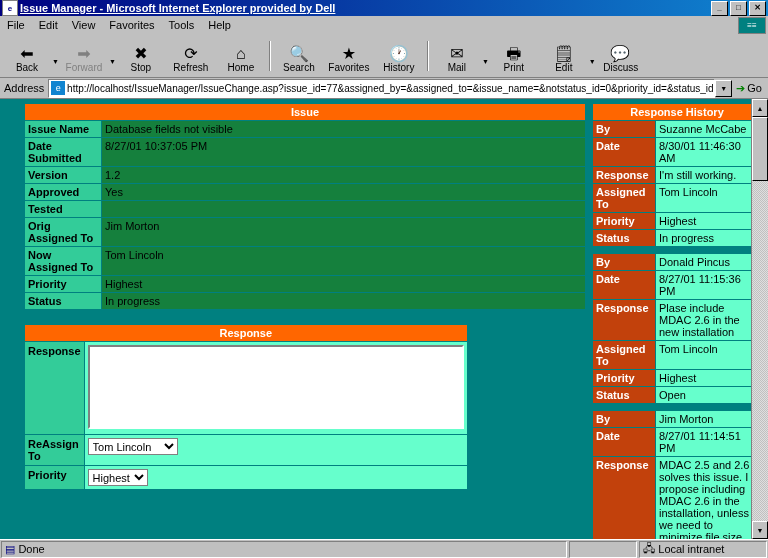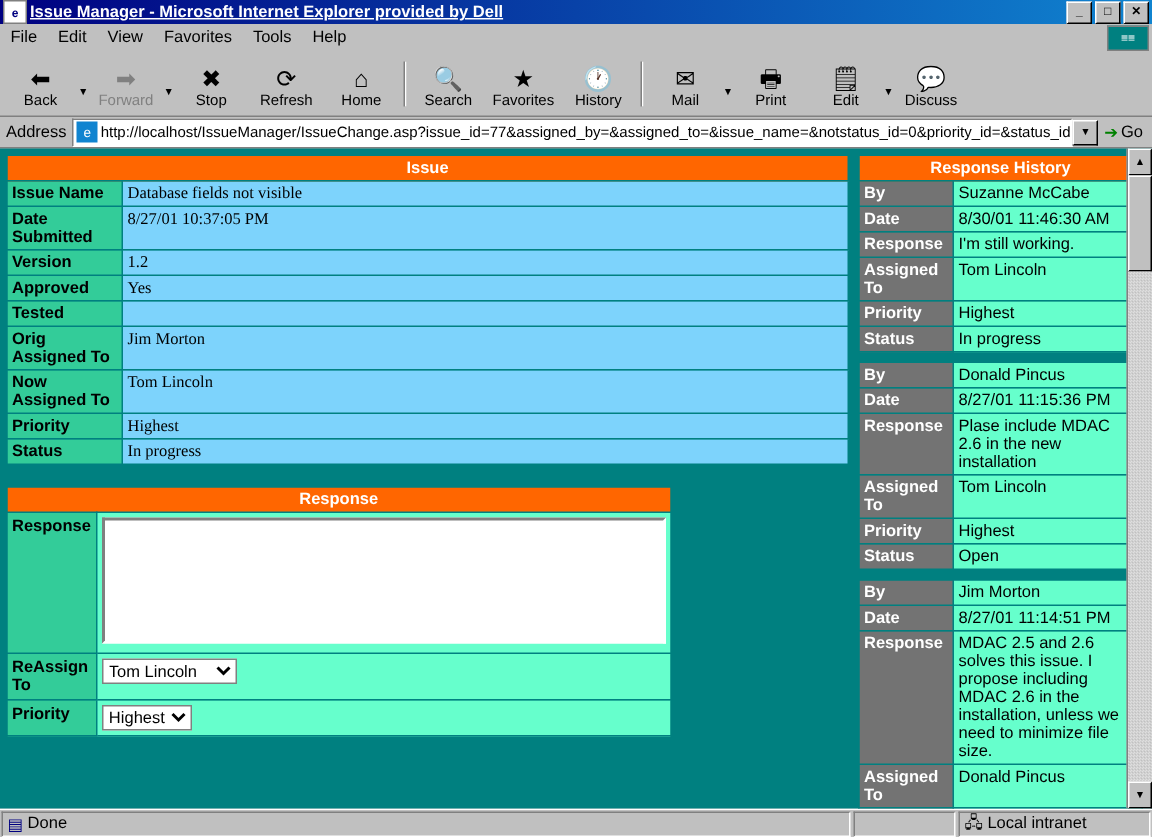--- a/index.html
+++ b/index.html
@@ -71,40 +71,40 @@
   .addr-ie-icon{width:14px;height:14px;margin:0 2px;background:#1084d0;color:#fff;font-size:9px;
     display:flex;align-items:center;justify-content:center;}
   .addrtext{font-size:10px;white-space:nowrap;overflow:hidden;color:#000;}
   .addr-dd{width:15px;height:15px;background:#c0c0c0;border:1px solid;
     border-color:#ffffff #000000 #000000 #ffffff;display:flex;align-items:center;justify-content:center;font-size:7px;}
   .gobtn{display:flex;align-items:center;font-size:11px;padding:0 4px;gap:2px;}
   .gobtn .garrow{color:#008000;font-size:11px;}
 
   
   .page{flex:1;background:#008080;display:flex;overflow:hidden;position:relative;padding:4px 0 0 0;}
-  .leftcol{width:562px;padding-left:4px;}
+  .leftcol{width:562px;padding-left:24px;}
   .rightcol{flex:1;padding-left:6px;padding-right:6px;}
 
   table.tbl{border-collapse:collapse;width:100%;}
   table.tbl td{
     border:1px solid #008080;
     font-size:11px;
     vertical-align:top;
   }
   .hdr{
     background:#ff6600;color:#ffffff;font-weight:bold;text-align:center;
     font-size:13px;padding:2px 0;
   }
   .lbl{
     background:#33cc99;color:#000;font-weight:bold;padding:2px 3px;
     width:70px;white-space:normal;margin-left:20px;
   }
-  .val{background:#7dd3fc;padding:2px 3px;color:#000;font-family:Liberation Serif, serif;}
-
-  .rlbl{background:#737373;color:#ffffff;font-weight:bold;padding:2px 3px;width:56px;}
+  .val{background:#15803d;padding:2px 3px;color:#000;}
+
+  .rlbl{background:#c2410c;color:#ffffff;font-weight:bold;padding:2px 3px;width:56px;}
   .rval{background:#66ffcc;padding:2px 3px;color:#000;margin-top:12px;}
   .spacer td{background:#008080;border:none;height:6px;padding:0;}
 
   
   .formwrap{margin-top:14px;width:440px;}
   .fhdr{background:#ff6600;color:#fff;font-weight:bold;text-align:center;font-size:13px;padding:2px 0;border:1px solid #008080;}
   .flbl{background:#33cc99;color:#000;font-weight:bold;padding:3px;width:62px;border:1px solid #008080;}
   .fval{background:#66ffcc;padding:3px;border:1px solid #008080;}
   textarea.resp{
     width:368px;height:76px;border:2px solid;

